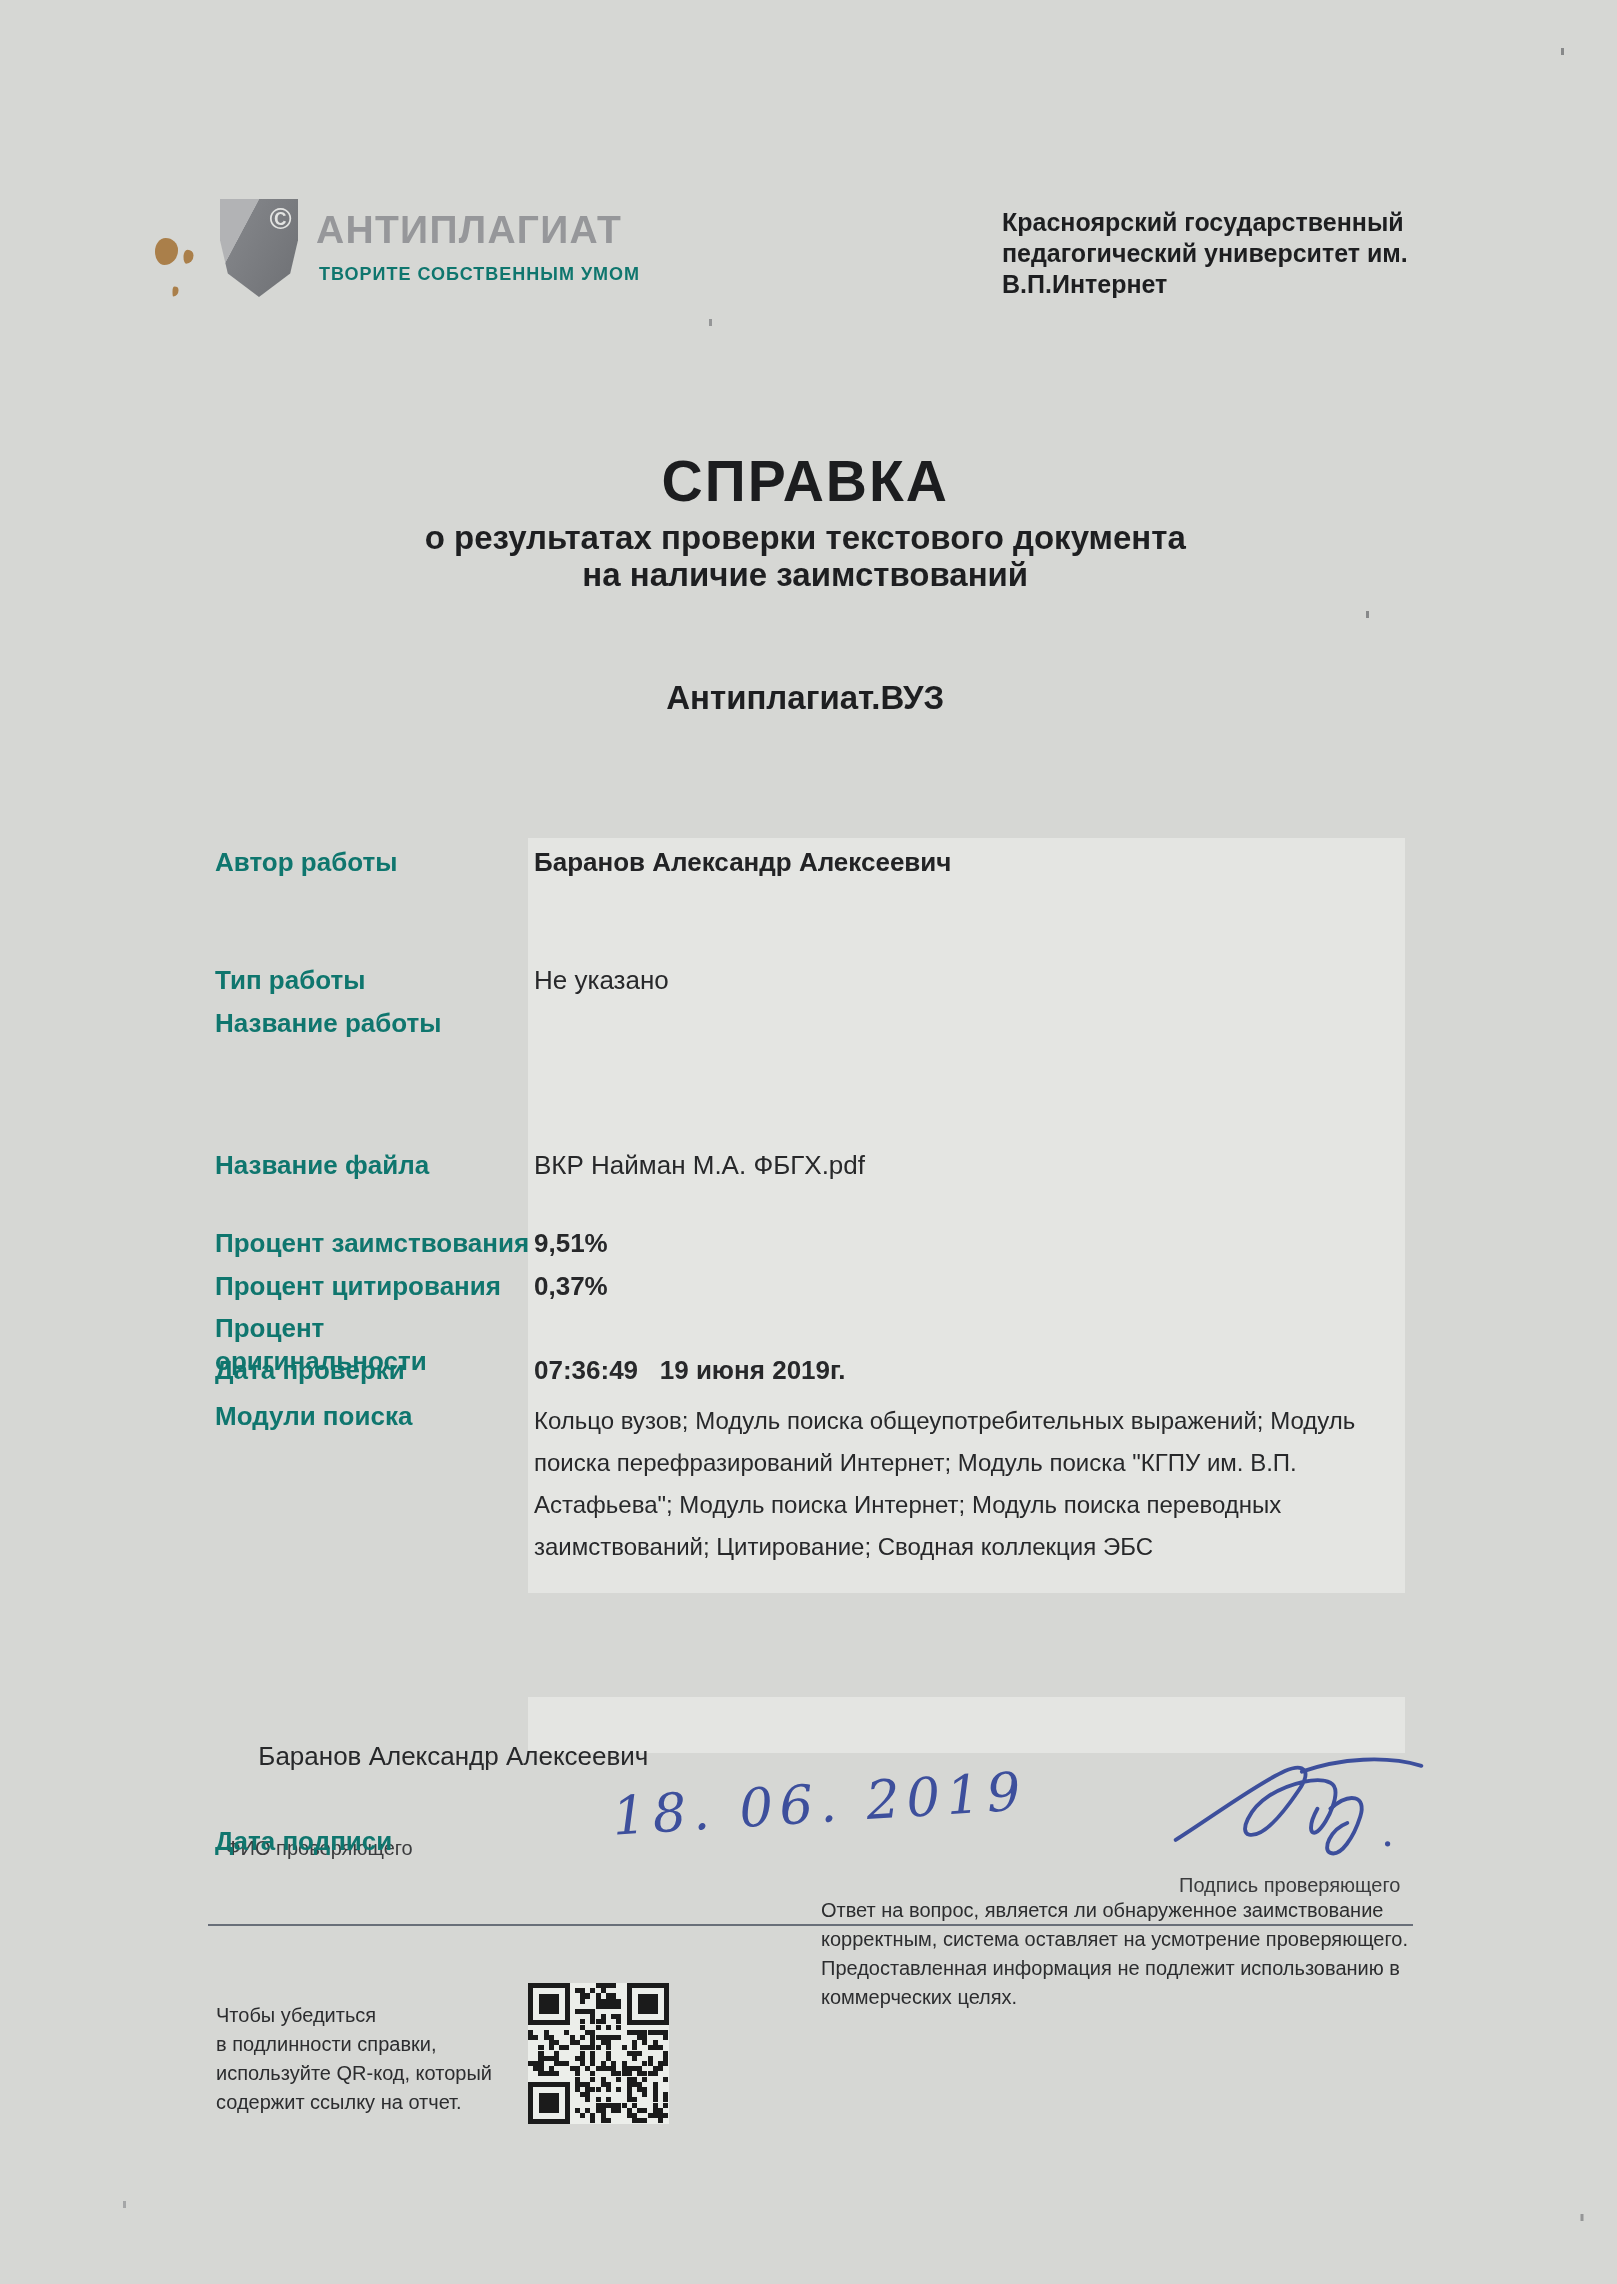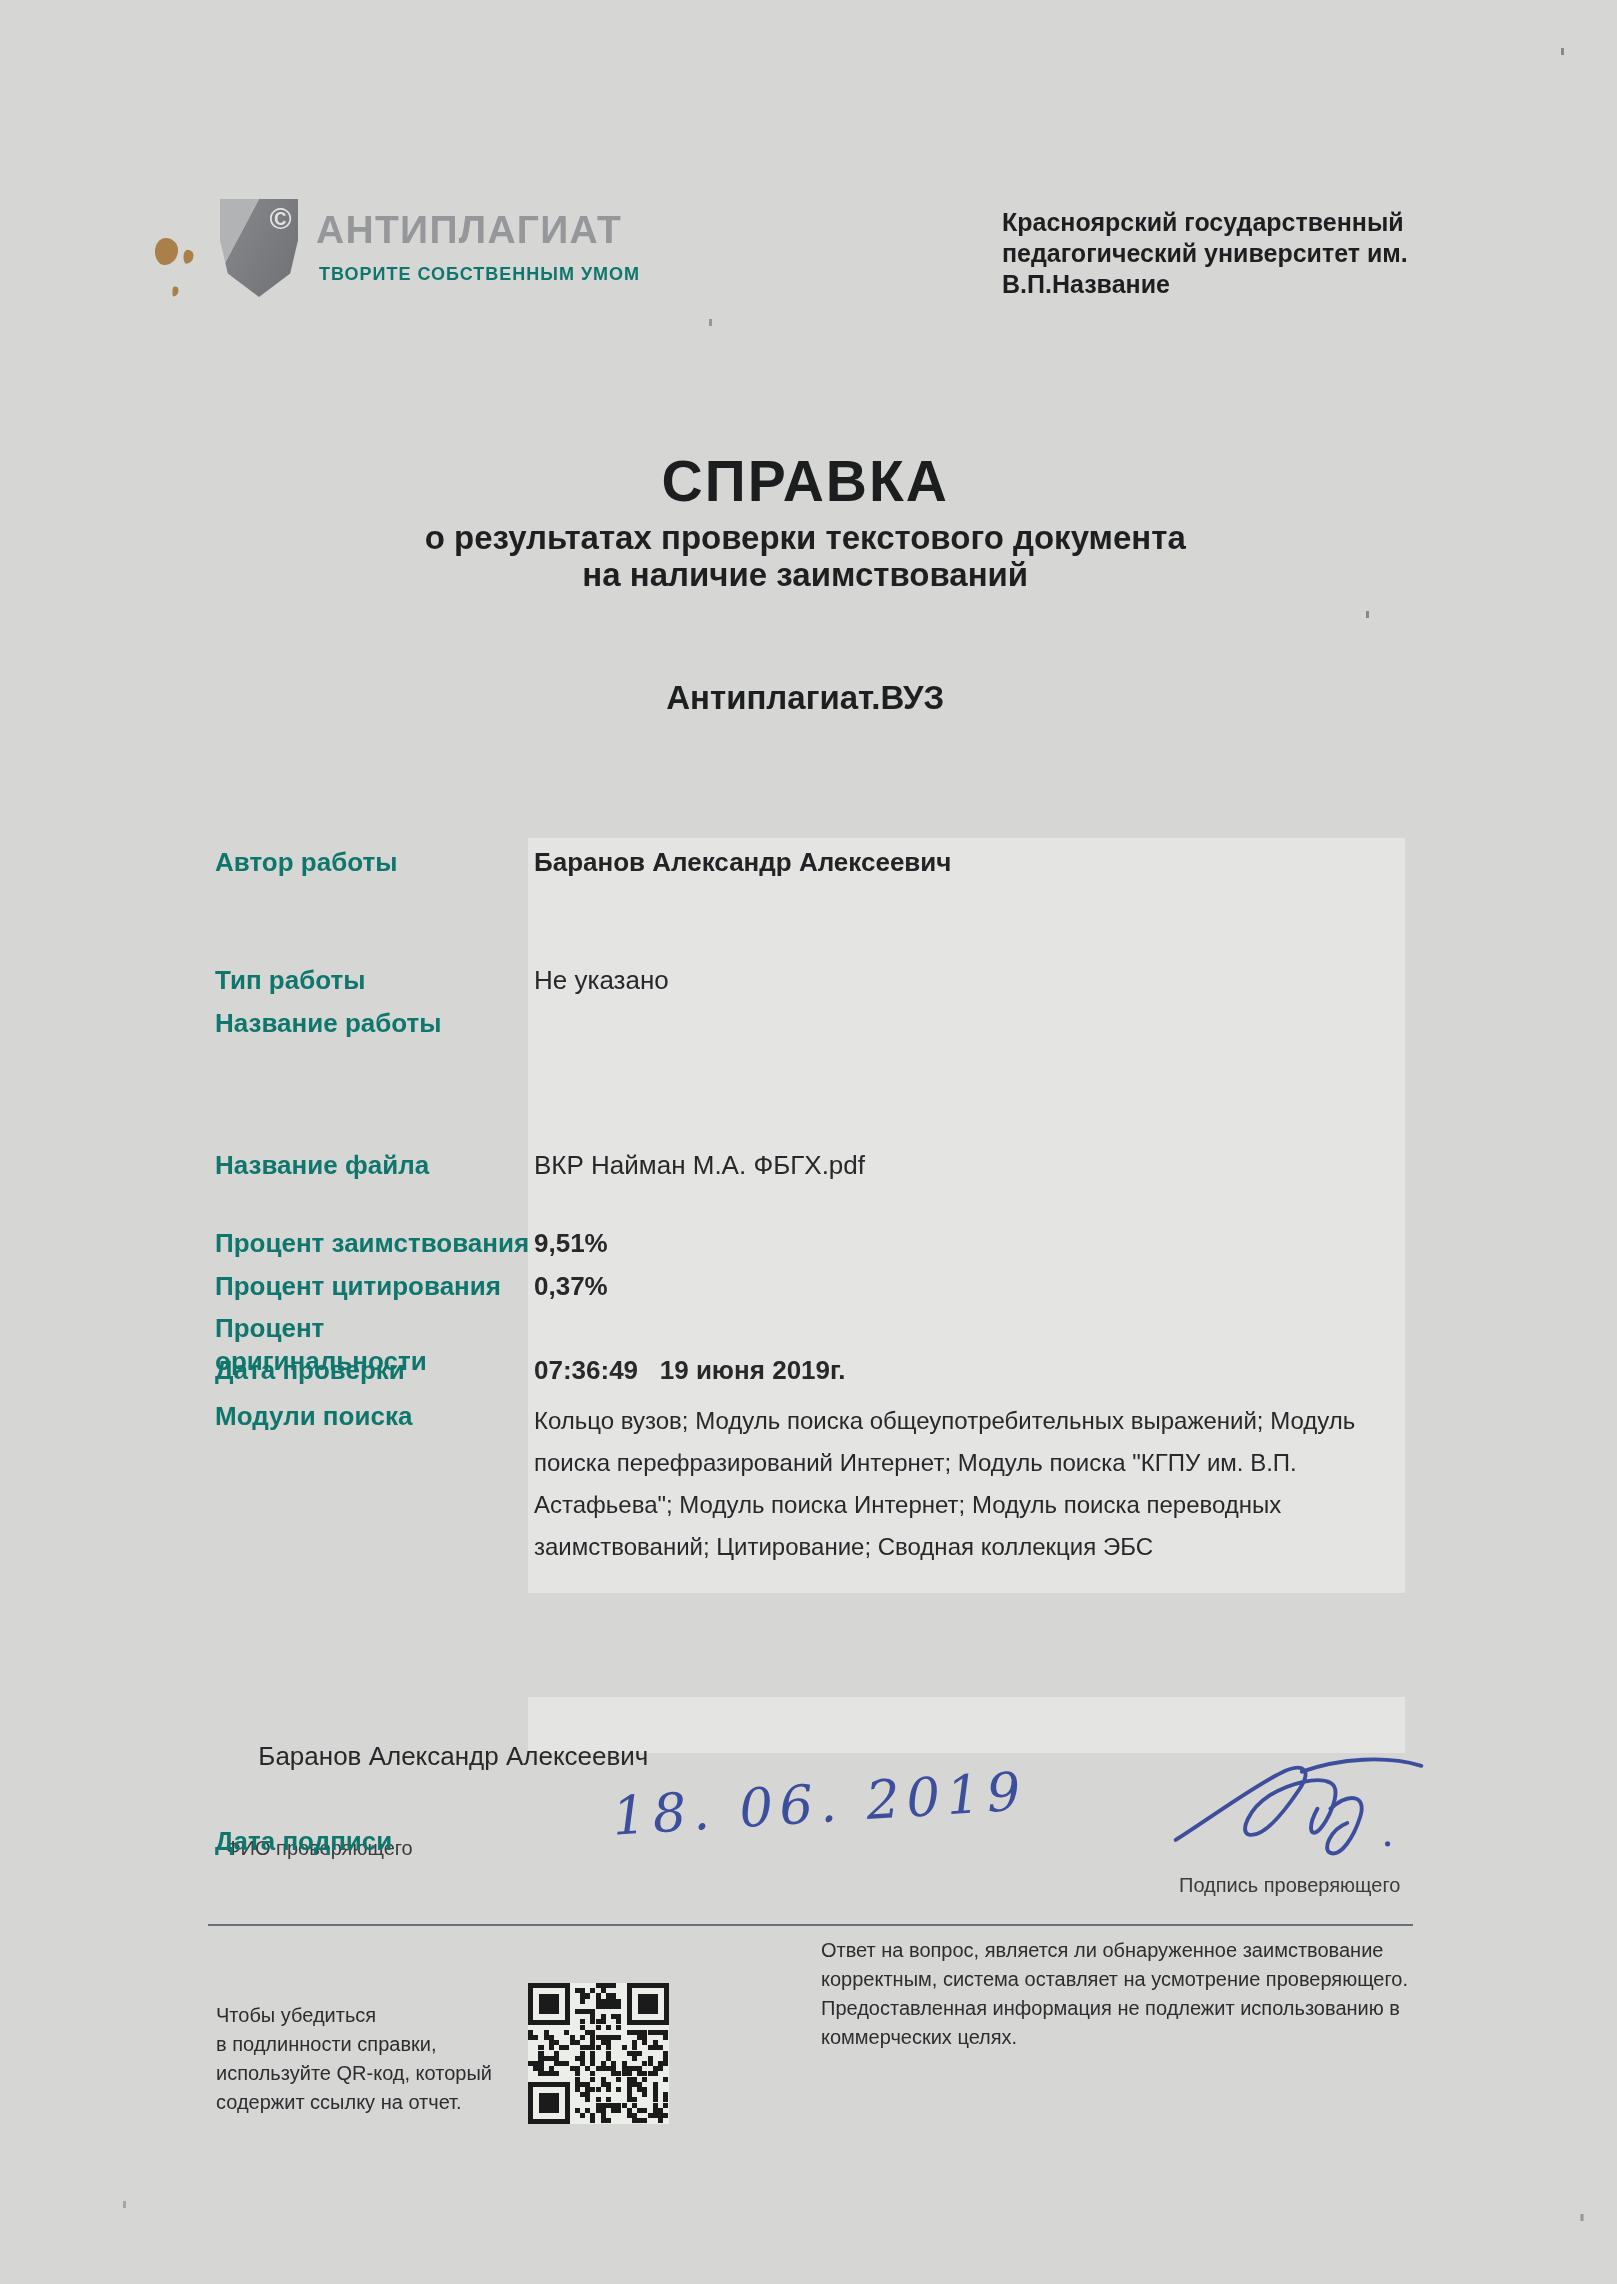--- a/index.html
+++ b/index.html
@@ -98,21 +98,21 @@
   .qr i{position:absolute;background:#1b1b1b;}
   .finder{
     position:absolute;width:42px;height:42px;box-sizing:border-box;
     border:5.9px solid #1b1b1b;background:transparent;
   }
   .finder::after{content:"";position:absolute;inset:5.9px;background:#1b1b1b;}
   .finder.tl{left:0;top:0;}
   .finder.tr{right:0;top:0;}
   .finder.bl{left:0;bottom:0;}
   .disclaimer{
-    position:absolute;left:821px;top:1936px;width:589px;
+    position:absolute;left:821px;top:1896px;width:589px;
     font-size:20px;line-height:29px;color:#2c2d2f;
   }
 </style>
 </head>
 <body>
 
 <div class="page">
 
   <div class="band" style="left:528px;top:838px;width:877px;height:755px;"></div>
   <div class="band" style="left:528px;top:1697px;width:877px;height:56px;"></div>
@@ -121,21 +121,21 @@
     <span class="logo-copy">©</span>
   </div>
   <div class="brand">АНТИПЛАГИАТ</div>
   <div class="tagline">ТВОРИТЕ СОБСТВЕННЫМ УМОМ</div>
   <div class="stain"></div>
   <div class="scan-noise"></div>
 
   <div class="org">
     <div>Красноярский государственный</div>
     <div>педагогический университет им.</div>
-    <div>В.П.Название</div>
+    <div>В.П.Интернет</div>
   </div>
 
   <h1 class="title">СПРАВКА</h1>
   <div class="subtitle">
     <div>о результатах проверки текстового документа</div>
     <div>на наличие заимствований</div>
   </div>
   <div class="system">
     <div>Антиплагиат.ВУЗ</div>
   </div>

